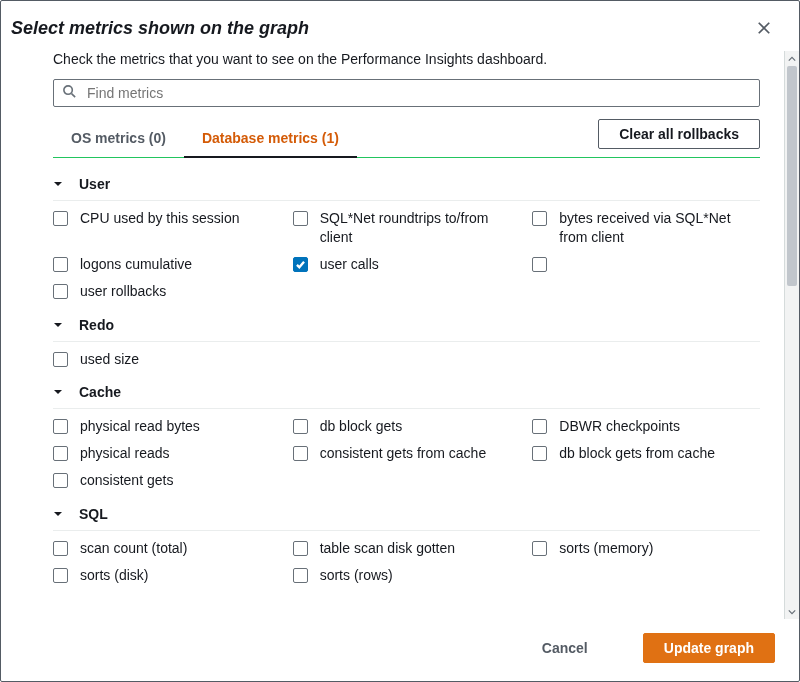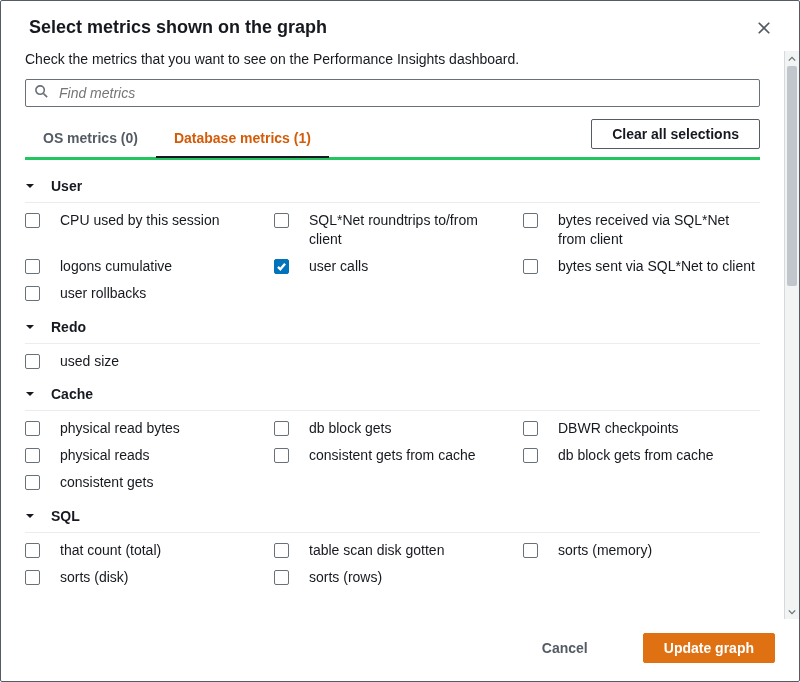--- a/index.html
+++ b/index.html
@@ -13,38 +13,40 @@
   .modal {
     width: 800px;
     height: 682px;
     border: 1px solid #545b64;
     border-radius: 2px;
     display: flex;
     flex-direction: column;
     position:relative;
   }
   .modal-header {
-    padding: 16px 24px 12px 28px;
+    padding: 16px 24px 12px 10px;
     display: flex;
     justify-content: space-between;
-    align-items: flex-start;
+    align-items: center;
+    font-style: italic;
   }
   .modal-title {
     font-size: 18px;
     font-weight: 700;
   }
   .close-btn {
     background: none; border: none; cursor: pointer; padding: 4px;
     color: #545b64;
   }
   .close-btn svg { width: 14px; height: 14px; display:block; }
   .modal-body-wrap {
     flex: 1;
     overflow: hidden;
     display:flex;
+    padding-left:28px;
   }
   .modal-body {
     flex:1;
     padding: 0 24px 0 24px;
     overflow-y: hidden;
   }
   .scroll-track {
     width: 15px;
     background: #f2f3f3;
     position: relative;
@@ -69,25 +71,25 @@
   .search-wrap {
     border: 1px solid #687078;
     border-radius: 2px;
     display:flex; align-items:center;
     padding: 4px 8px;
     margin-bottom: 12px;
   }
   .search-wrap svg { width:15px; height:15px; color:#687078; margin-right:8px; flex:none;}
   .search-input {
     border:none; outline:none; font-size:14px; flex:1;
-    font-style: italic; color:#ef4444; background:transparent;
+    color:#ef4444; background:transparent;
   }
   .tabs-row {
     display:flex; align-items:center; justify-content:space-between;
-    border-bottom: 3px solid #22c55e;
+    border-bottom: 1px solid #22c55e;
     margin-bottom: 4px;
   }
   .tabs { display:flex; }
   .tab {
     padding: 10px 18px;
     font-size: 14px;
     font-weight: 700;
     color: #545b64;
     cursor:pointer;
     border-bottom: 2px solid transparent;
@@ -117,21 +119,21 @@
     cursor:pointer;
   }
   .section-head svg { width:10px; height:10px; }
   .grid {
     display:grid;
     grid-template-columns: 1fr 1fr 1fr;
     column-gap: 12px;
     row-gap: 4px;
   }
   .chk {
-    display:flex; align-items:flex-start; gap:20px;
+    display:flex; align-items:flex-start; gap:12px;
     padding: 2px 0;
   }
   .box {
     width:15px; height:15px; flex:none;
     border:1px solid #687078; border-radius:2px;
     margin-top:2px;
     background:#fff;
     display:flex; align-items:center; justify-content:center;
   }
   .box.checked {
@@ -183,21 +185,21 @@
             </svg>
         </span>
         <input class="search-input" placeholder="Find metrics" style="">
       </div>
 
       <div class="tabs-row">
         <div class="tabs">
           <div class="tab">OS metrics (0)</div>
           <div class="tab active">Database metrics (1)</div>
         </div>
-        <button class="clear-btn">Clear all selections</button>
+        <button class="clear-btn">Clear all rollbacks</button>
       </div>
 
       <div id="sections-host">
           <div class="section-head">
             <span><svg viewBox="0 0 10 10">
                 <path d="M1 3 L5 7 L9 3 Z" fill="currentColor"></path>
               </svg></span>
             <span>User</span>
           </div>
           <div class="grid">
@@ -220,21 +222,20 @@
             <label class="chk">
               <span class="box checked">
                 <svg viewBox="0 0 14 14">
                   <polyline points="2.5,7.5 5.5,10.5 11.5,3.5"></polyline>
                 </svg>
               </span>
               <span class="chk-label">user calls</span>
             </label>
             <label class="chk">
               <span class="box"></span>
-              <span class="chk-label">bytes sent via SQL*Net to client</span>
             </label>
             <label class="chk">
               <span class="box"></span>
               <span class="chk-label">user rollbacks</span>
             </label>
           </div>
           <div class="section-head">
             <span><svg viewBox="0 0 10 10">
                 <path d="M1 3 L5 7 L9 3 Z" fill="currentColor"></path>
               </svg></span>
@@ -284,21 +285,21 @@
           </div>
           <div class="section-head">
             <span><svg viewBox="0 0 10 10">
                 <path d="M1 3 L5 7 L9 3 Z" fill="currentColor"></path>
               </svg></span>
             <span>SQL</span>
           </div>
           <div class="grid">
             <label class="chk">
               <span class="box"></span>
-              <span class="chk-label">that count (total)</span>
+              <span class="chk-label">scan count (total)</span>
             </label>
             <label class="chk">
               <span class="box"></span>
               <span class="chk-label">table scan disk gotten</span>
             </label>
             <label class="chk">
               <span class="box"></span>
               <span class="chk-label">sorts (memory)</span>
             </label>
             <label class="chk">

